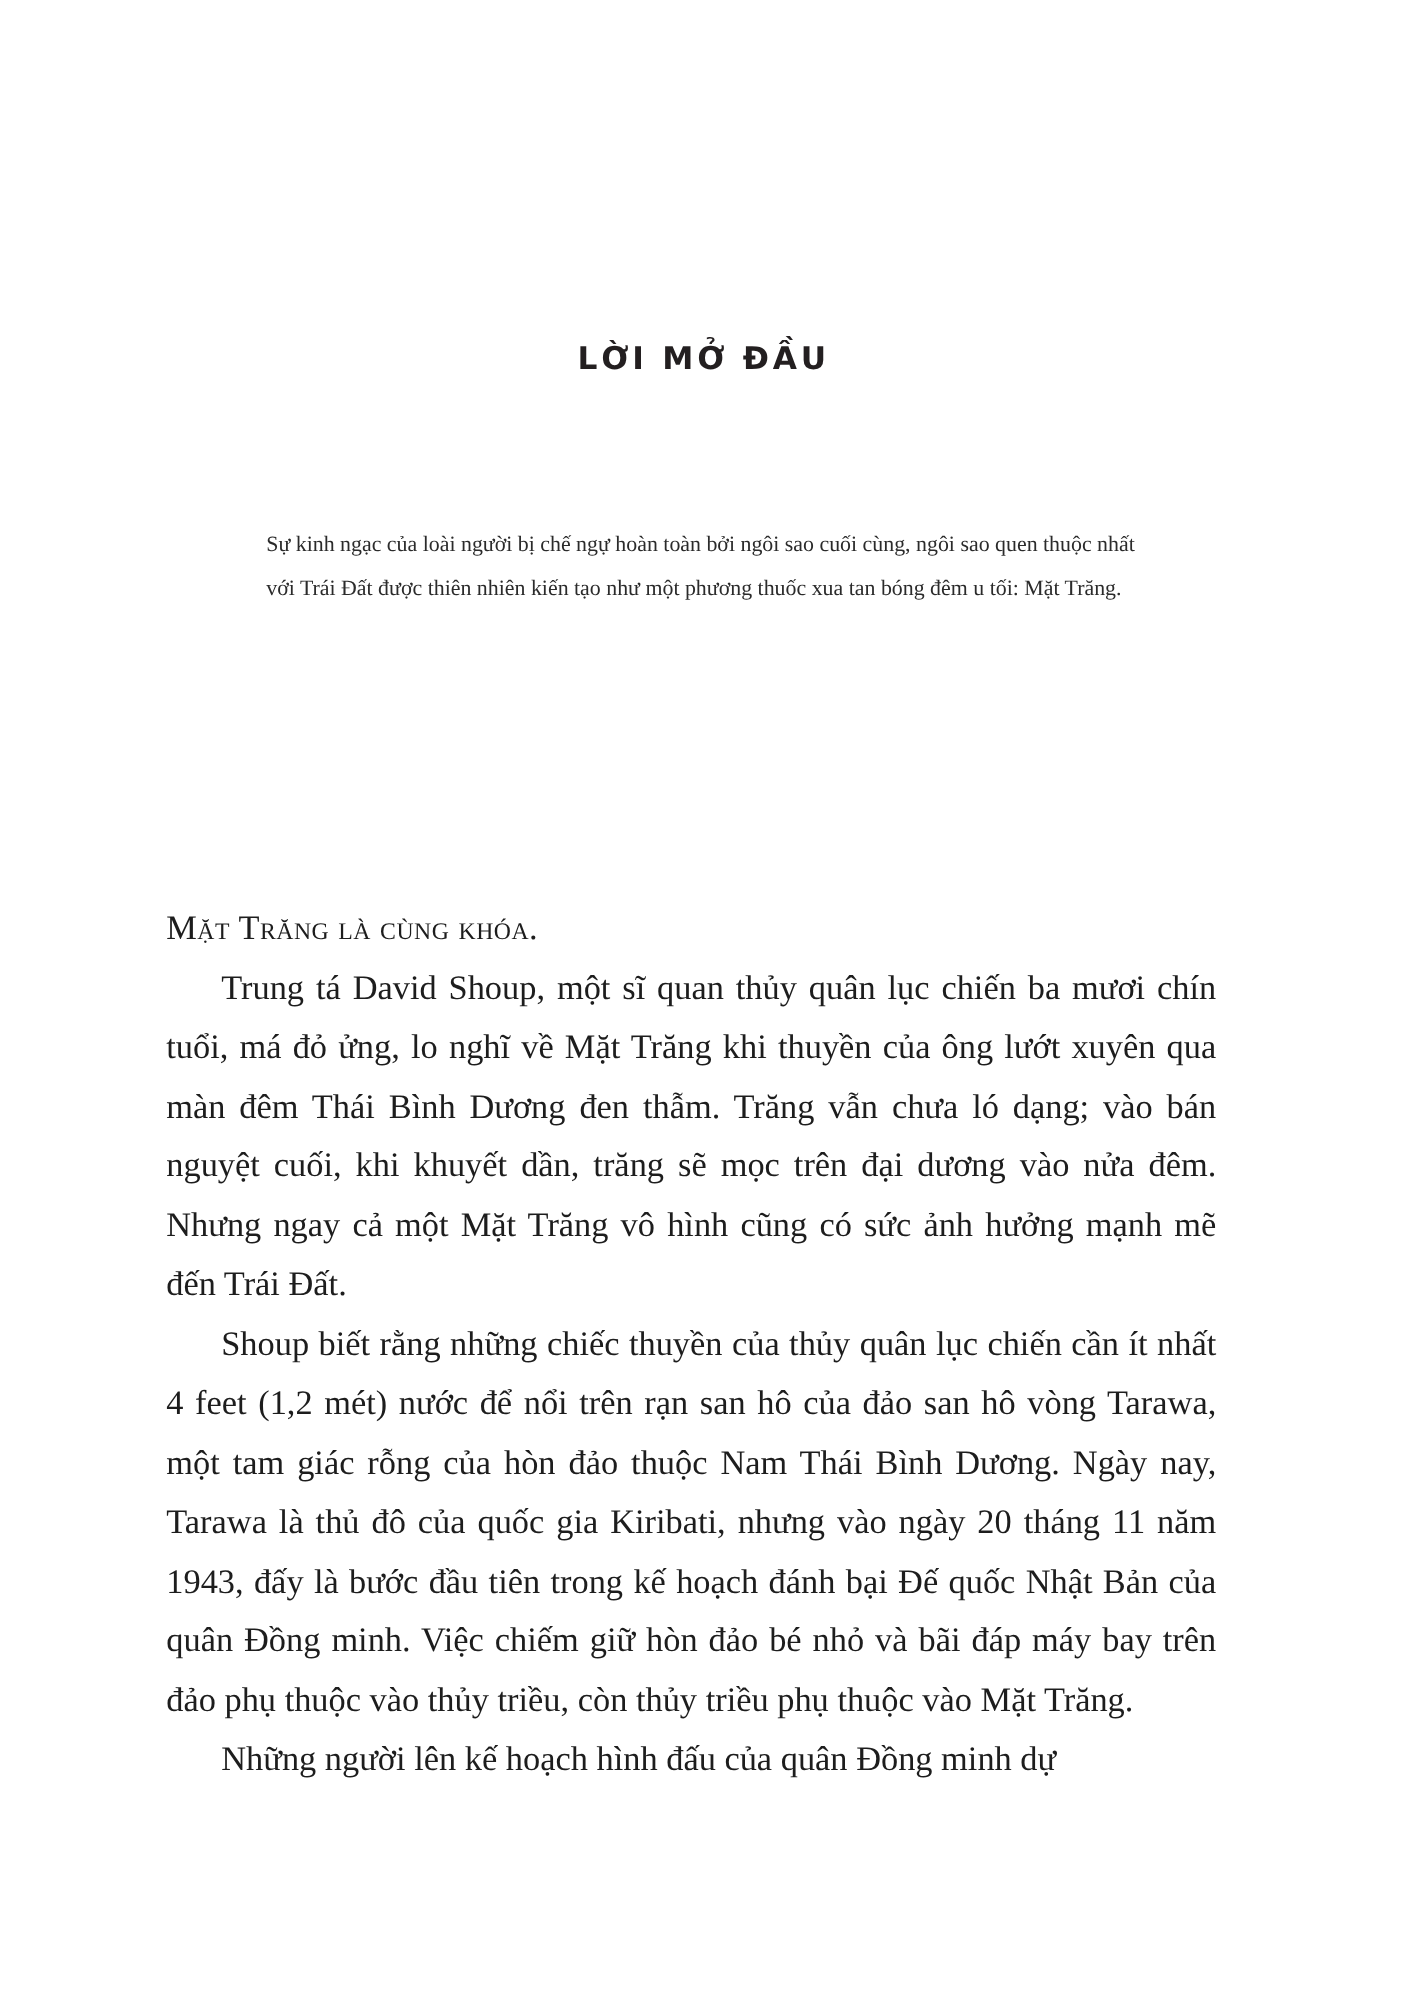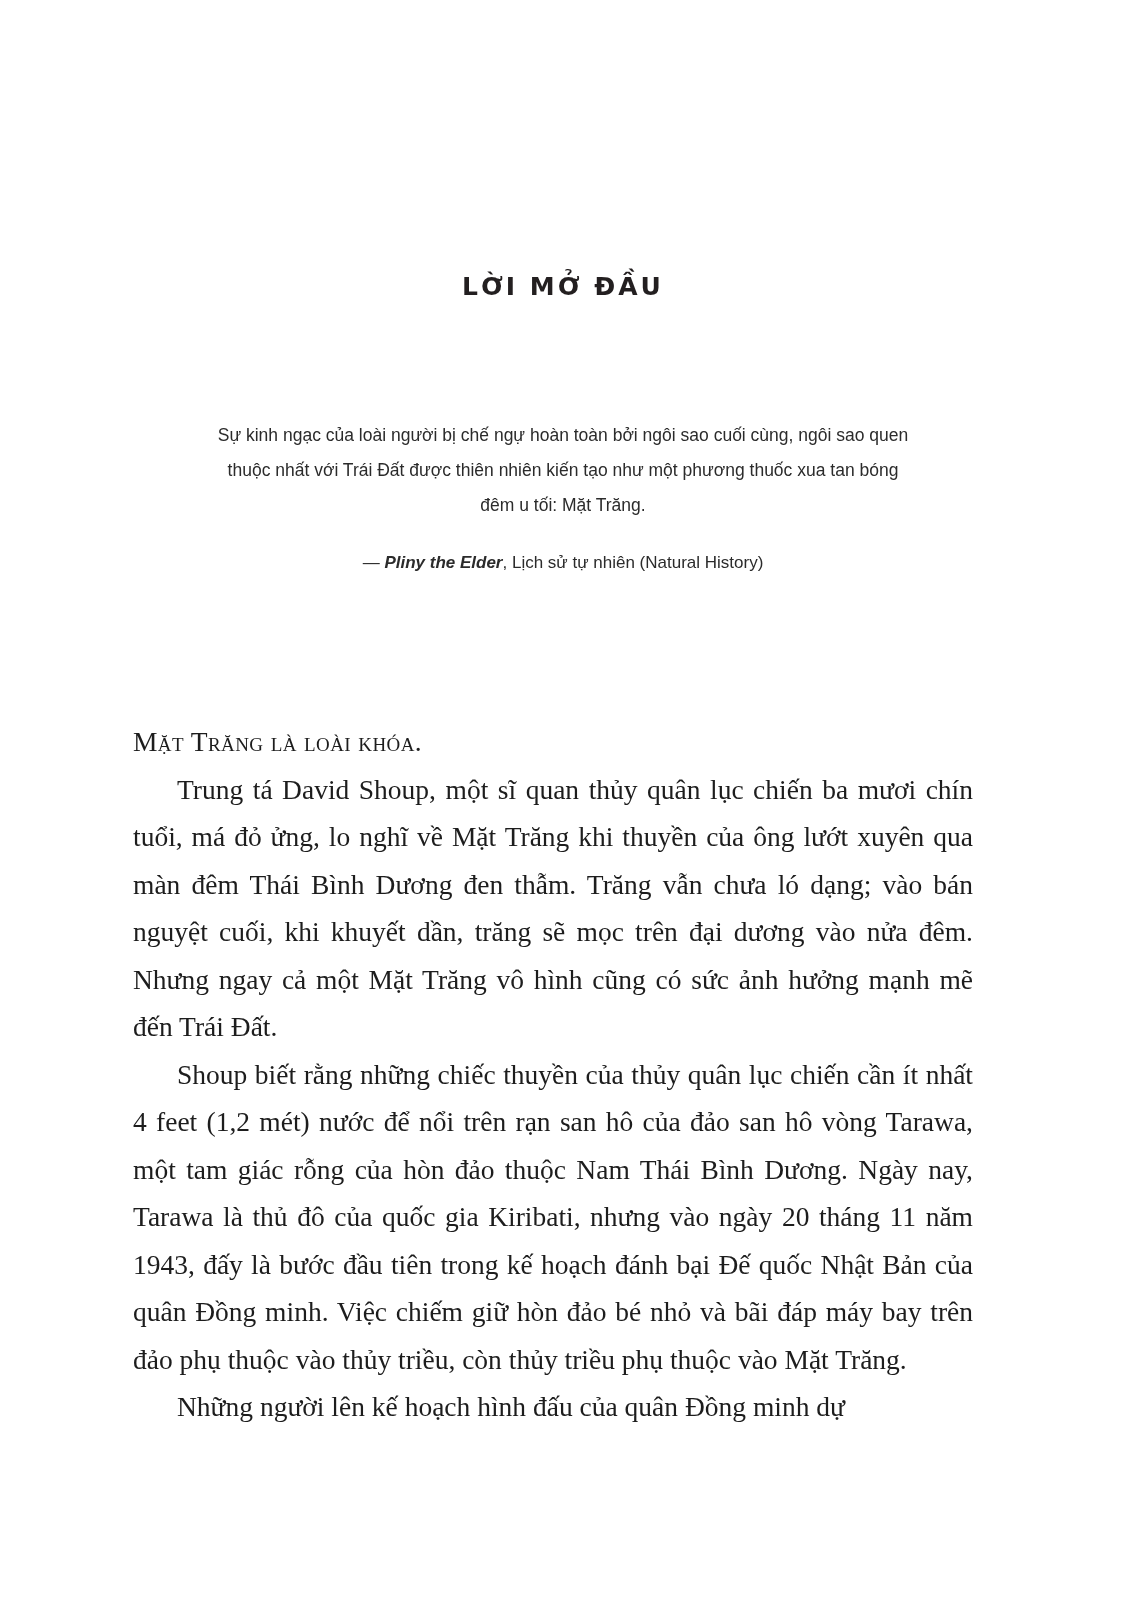--- a/index.html
+++ b/index.html
@@ -35,25 +35,24 @@
     letter-spacing: 3.0px;
     color: #231f20;
   }
 
   
   .epigraph {
     position: absolute;
     top: 418px;
     left: 213px;
     width: 700px;
-    font-family: Liberation Sans, sans-serif;
+    font-family: Liberation Serif, serif;
     font-size: 17.5px;
     line-height: 35px;
     color: #2b2b2b;
-    text-align: center;
   }
   .epigraph-quote {
     margin: 0;
   }
   .epigraph-attrib {
     margin: 22px 0 0 0;
     font-size: 17px;
     color: #2b2b2b;
   }
   .epigraph-attrib .dash {
@@ -94,28 +93,24 @@
 </style>
 </head>
 <body>
 
 <div class="page">
 
   <div class="chapter-title">LỜI MỞ ĐẦU</div>
 
   <div class="epigraph">
     <p class="epigraph-quote">Sự kinh ngạc của loài người bị chế ngự hoàn toàn bởi ngôi sao cuối cùng, ngôi sao quen thuộc nhất với Trái Đất được thiên nhiên kiến tạo như một phương thuốc xua tan bóng đêm u tối: Mặt Trăng.</p>
-    <p class="epigraph-attrib">
-      <span class="dash">—</span>
-      <span class="author">Pliny the Elder</span><span class="work">, Lịch sử tự nhiên (Natural History)</span>
-    </p>
   </div>
 
   <div class="body-text">
     <p class="lead">
-      <span class="smallcaps-lead">Mặt Trăng là loài khóa.</span>
+      <span class="smallcaps-lead">Mặt Trăng là cùng khóa.</span>
     </p>
     <p>Trung tá David Shoup, một sĩ quan thủy quân lục chiến ba mươi chín tuổi, má đỏ ửng, lo nghĩ về Mặt Trăng khi thuyền của ông lướt xuyên qua màn đêm Thái Bình Dương đen thẫm. Trăng vẫn chưa ló dạng; vào bán nguyệt cuối, khi khuyết dần, trăng sẽ mọc trên đại dương vào nửa đêm. Nhưng ngay cả một Mặt Trăng vô hình cũng có sức ảnh hưởng mạnh mẽ đến Trái Đất.</p>
     <p>Shoup biết rằng những chiếc thuyền của thủy quân lục chiến cần ít nhất 4 feet (1,2 mét) nước để nổi trên rạn san hô của đảo san hô vòng Tarawa, một tam giác rỗng của hòn đảo thuộc Nam Thái Bình Dương. Ngày nay, Tarawa là thủ đô của quốc gia Kiribati, nhưng vào ngày 20 tháng 11 năm 1943, đấy là bước đầu tiên trong kế hoạch đánh bại Đế quốc Nhật Bản của quân Đồng minh. Việc chiếm giữ hòn đảo bé nhỏ và bãi đáp máy bay trên đảo phụ thuộc vào thủy triều, còn thủy triều phụ thuộc vào Mặt Trăng.</p>
     <p>Những người lên kế hoạch hình đấu của quân Đồng minh dự</p>
   </div>
 
 </div>
 
 </body></html>

